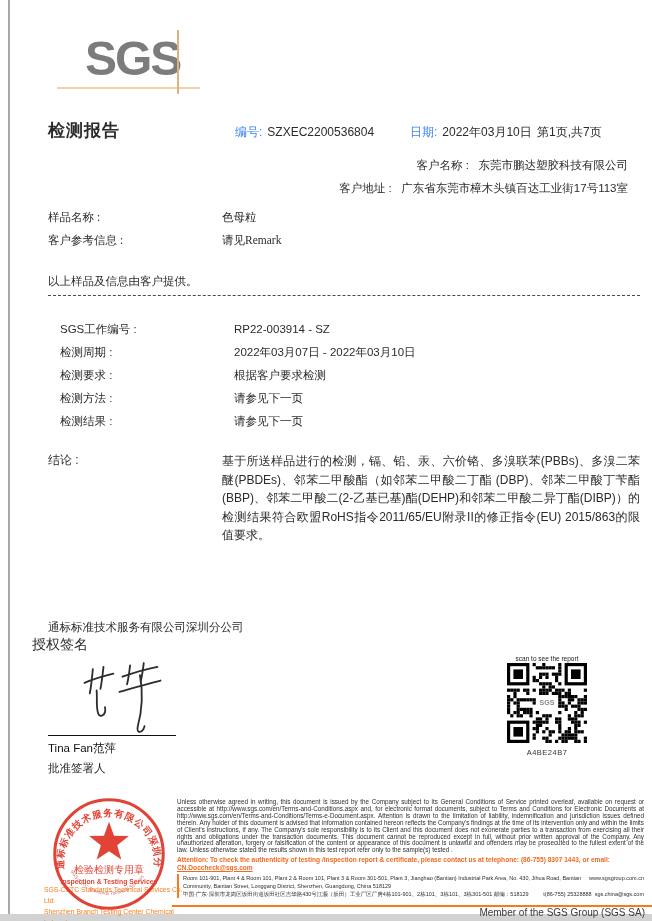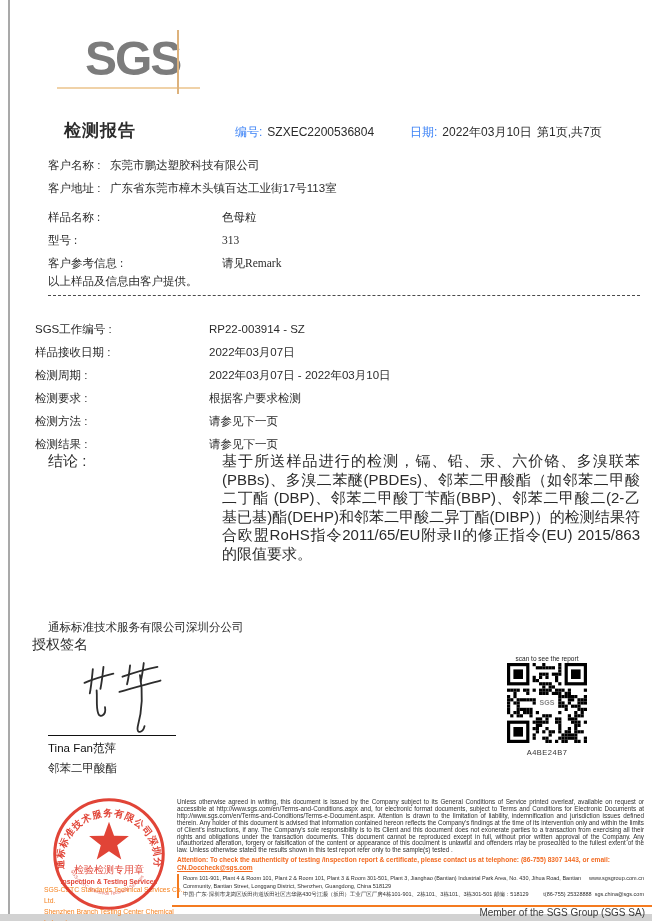--- a/index.html
+++ b/index.html
@@ -10,36 +10,36 @@
   }
   .abs { position:absolute; }
   
   .scan-left { left:8px; top:0; width:2px; height:915px; background:#a9a9a9; }
   .scan-bottom { left:0; top:914px; width:652px; height:7px; background:#d2d2d2; }
   
   .logo-text { left:85px; top:32px; font-size:48px; font-weight:bold; color:#7c7c7c; letter-spacing:-2px; line-height:54px; }
   .logo-hline { left:57px; top:87px; width:143px; height:2px; background:#f0d2a8; }
   .logo-vline { left:177px; top:30px; width:2px; height:64px; background:#ddb27c; }
   
-  .doc-title { left:64px; top:119px; font-size:17px; font-weight:bold; letter-spacing:1px; }
+  .doc-title { left:48px; top:119px; font-size:17px; font-weight:bold; letter-spacing:1px; }
   .hdr-item { top:124px; font-size:12px; }
   .hdr-no { left:235px; } .hdr-date { left:410px; } .hdr-page { left:537px; }
   .lbl { color:#3b82f6; }
   .gap { display:inline-block; width:5px; }
   
   .rows { display:flex; flex-direction:column; }
   .row { display:flex; font-size:11.5px; line-height:14px; margin-bottom:9px; }
   .row .rlabel { flex:0 0 62px; }
   .rows-wide .row .rlabel { flex:0 0 174px; }
-  .client-rows { left:48px; top:158px; width:580px; }
+  .client-rows { left:48px; top:158px; width:580px;align-items:flex-end; }
   .sample-rows { left:48px; top:210px; width:580px;font-family:Liberation Serif, serif; }
   .note { left:48px; top:274px; font-size:11.5px; }
   .dash-sep { left:48px; top:295px; width:592px; border-top:1.5px dashed #4a4a4a; }
-  .job-rows { left:35px; top:322px; width:580px;justify-content:space-between; }
-  .conclusion { left:48px; top:452px; width:592px; display:flex; font-size:15px; }
+  .job-rows { left:60px; top:322px; width:580px;justify-content:space-between; }
+  .conclusion { left:48px; top:452px; width:592px; display:flex; font-size:12px; }
   .conclusion .rlabel { flex:0 0 174px; }
   .conclusion .cvalue { width:418px; line-height:18.6px; text-align:justify; }
   
   .sig-company { left:48px; top:620px; font-size:11.5px; }
   .sig-auth { left:32px; top:636px; font-size:14px; }
   .sig-svg { left:58px; top:660px; }
   .sig-line { left:48px; top:735px; width:128px; border-top:1.6px solid #111; }
   .sig-name { left:48px; top:741px; font-size:11.5px; color:#111; }
   .sig-title { left:48px; top:761px; font-size:11.5px; }
   
@@ -84,40 +84,32 @@
     <span>广东省东莞市樟木头镇百达工业街17号113室</span>
   </div>
 </div>
 
 <div class="abs rows rows-wide sample-rows">
   <div class="row">
     <span class="rlabel">样品名称 :</span>
     <span>色母粒</span>
   </div>
   <div class="row">
-    <span class="rlabel">型号 :</span>
-    <span>313</span>
-  </div>
-  <div class="row">
     <span class="rlabel">客户参考信息 :</span>
     <span>请见Remark</span>
   </div>
 </div>
 <div class="abs note">以上样品及信息由客户提供。</div>
 
 <div class="abs dash-sep"></div>
 
 <div class="abs rows rows-wide job-rows">
   <div class="row">
     <span class="rlabel">SGS工作编号 :</span>
     <span>RP22-003914 - SZ</span>
-  </div>
-  <div class="row">
-    <span class="rlabel">样品接收日期 :</span>
-    <span>2022年03月07日</span>
   </div>
   <div class="row">
     <span class="rlabel">检测周期 :</span>
     <span>2022年03月07日 - 2022年03月10日</span>
   </div>
   <div class="row">
     <span class="rlabel">检测要求 :</span>
     <span>根据客户要求检测</span>
   </div>
   <div class="row">
@@ -145,21 +137,21 @@
     <path d="M30,40 C31,52 29,62 32,70 C34,77 43,73 41,62"></path>
     <path d="M64,22 C78,17 94,12 110,9"></path>
     <path d="M74,7 C73,16 72,24 70,32"></path>
     <path d="M92,4 C91,12 90,20 88,28"></path>
     <path d="M60,42 C76,37 96,32 114,27"></path>
     <path d="M87,20 C91,42 90,66 84,88 C82,98 91,96 93,87"></path>
   </g>
 </svg>
 <div class="abs sig-line"></div>
 <div class="abs sig-name">Tina Fan范萍</div>
-<div class="abs sig-title">邻苯二甲酸酯</div>
+<div class="abs sig-title">批准签署人</div>
 
 <div class="abs qr-block">
   <div class="qr-caption">scan to see the report</div>
   <svg id="qr-svg" width="80" height="80" viewBox="0 0 80 80">
       <rect x="0" y="0" width="80" height="80" fill="#fff"></rect>
       <rect x="0" y="25.6" width="3.2" height="3.2" fill="#000"></rect>
       <rect x="0" y="32" width="3.2" height="3.2" fill="#000"></rect>
       <rect x="0" y="35.2" width="3.2" height="3.2" fill="#000"></rect>
       <rect x="0" y="38.400000000000006" width="3.2" height="3.2" fill="#000"></rect>
       <rect x="0" y="41.6" width="3.2" height="3.2" fill="#000"></rect>

